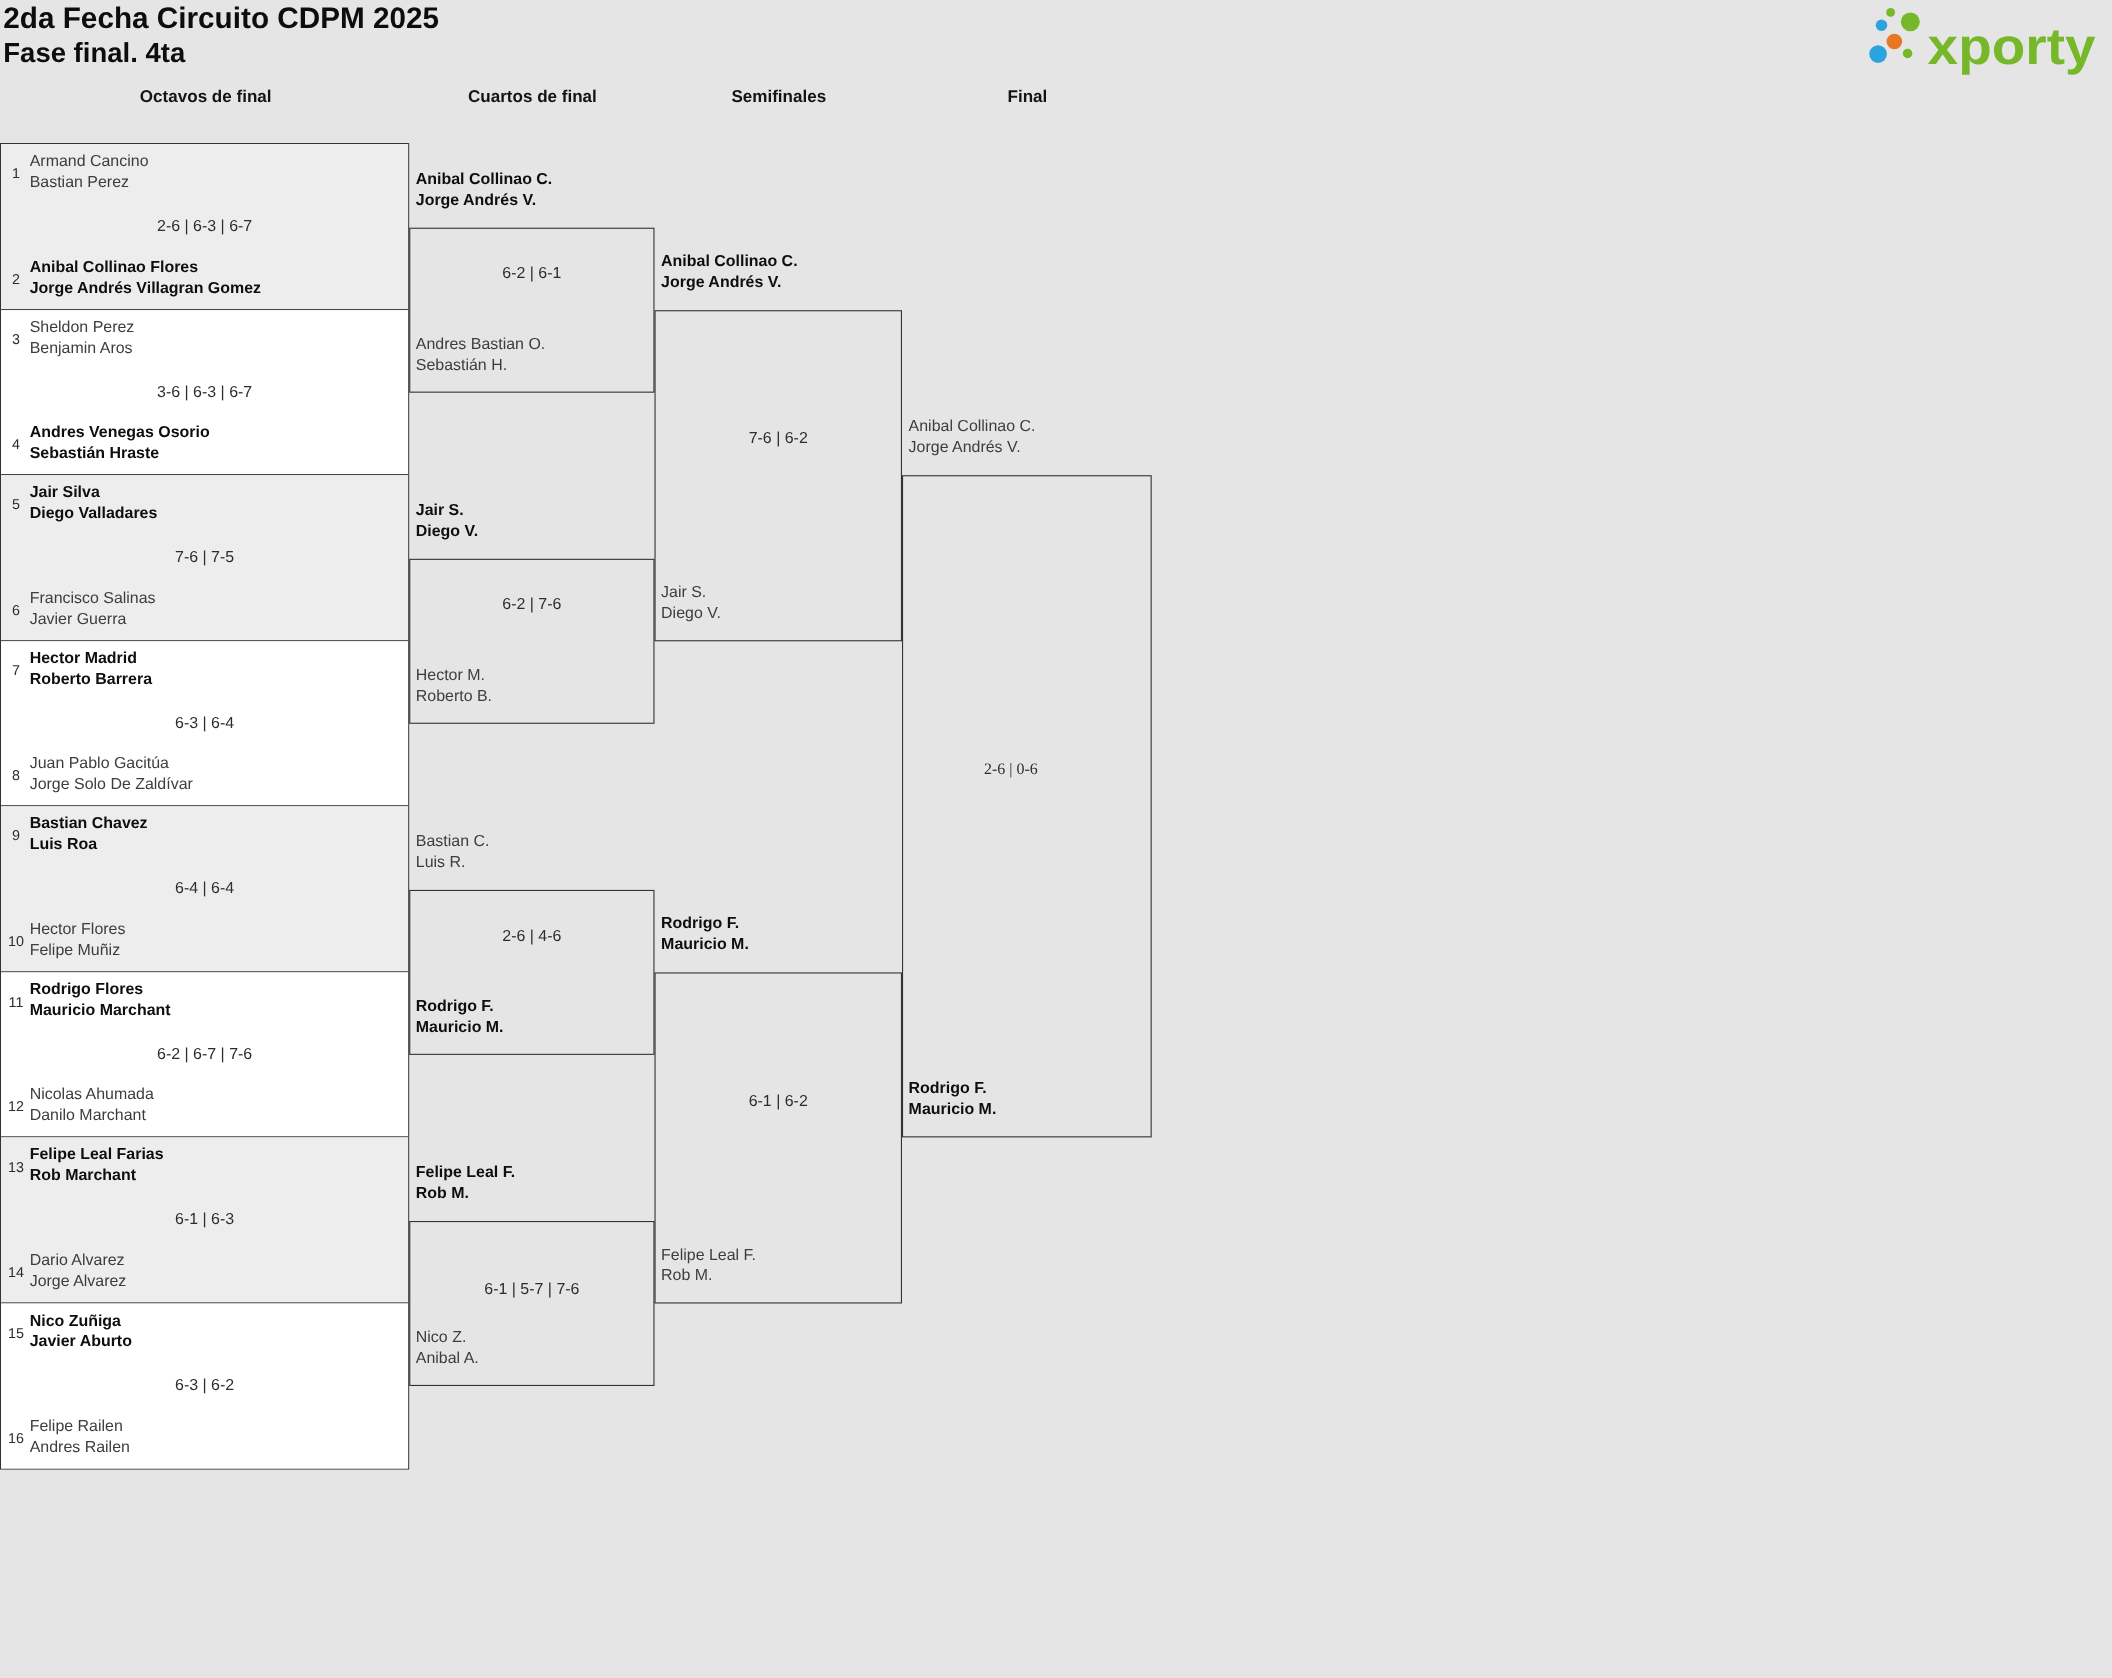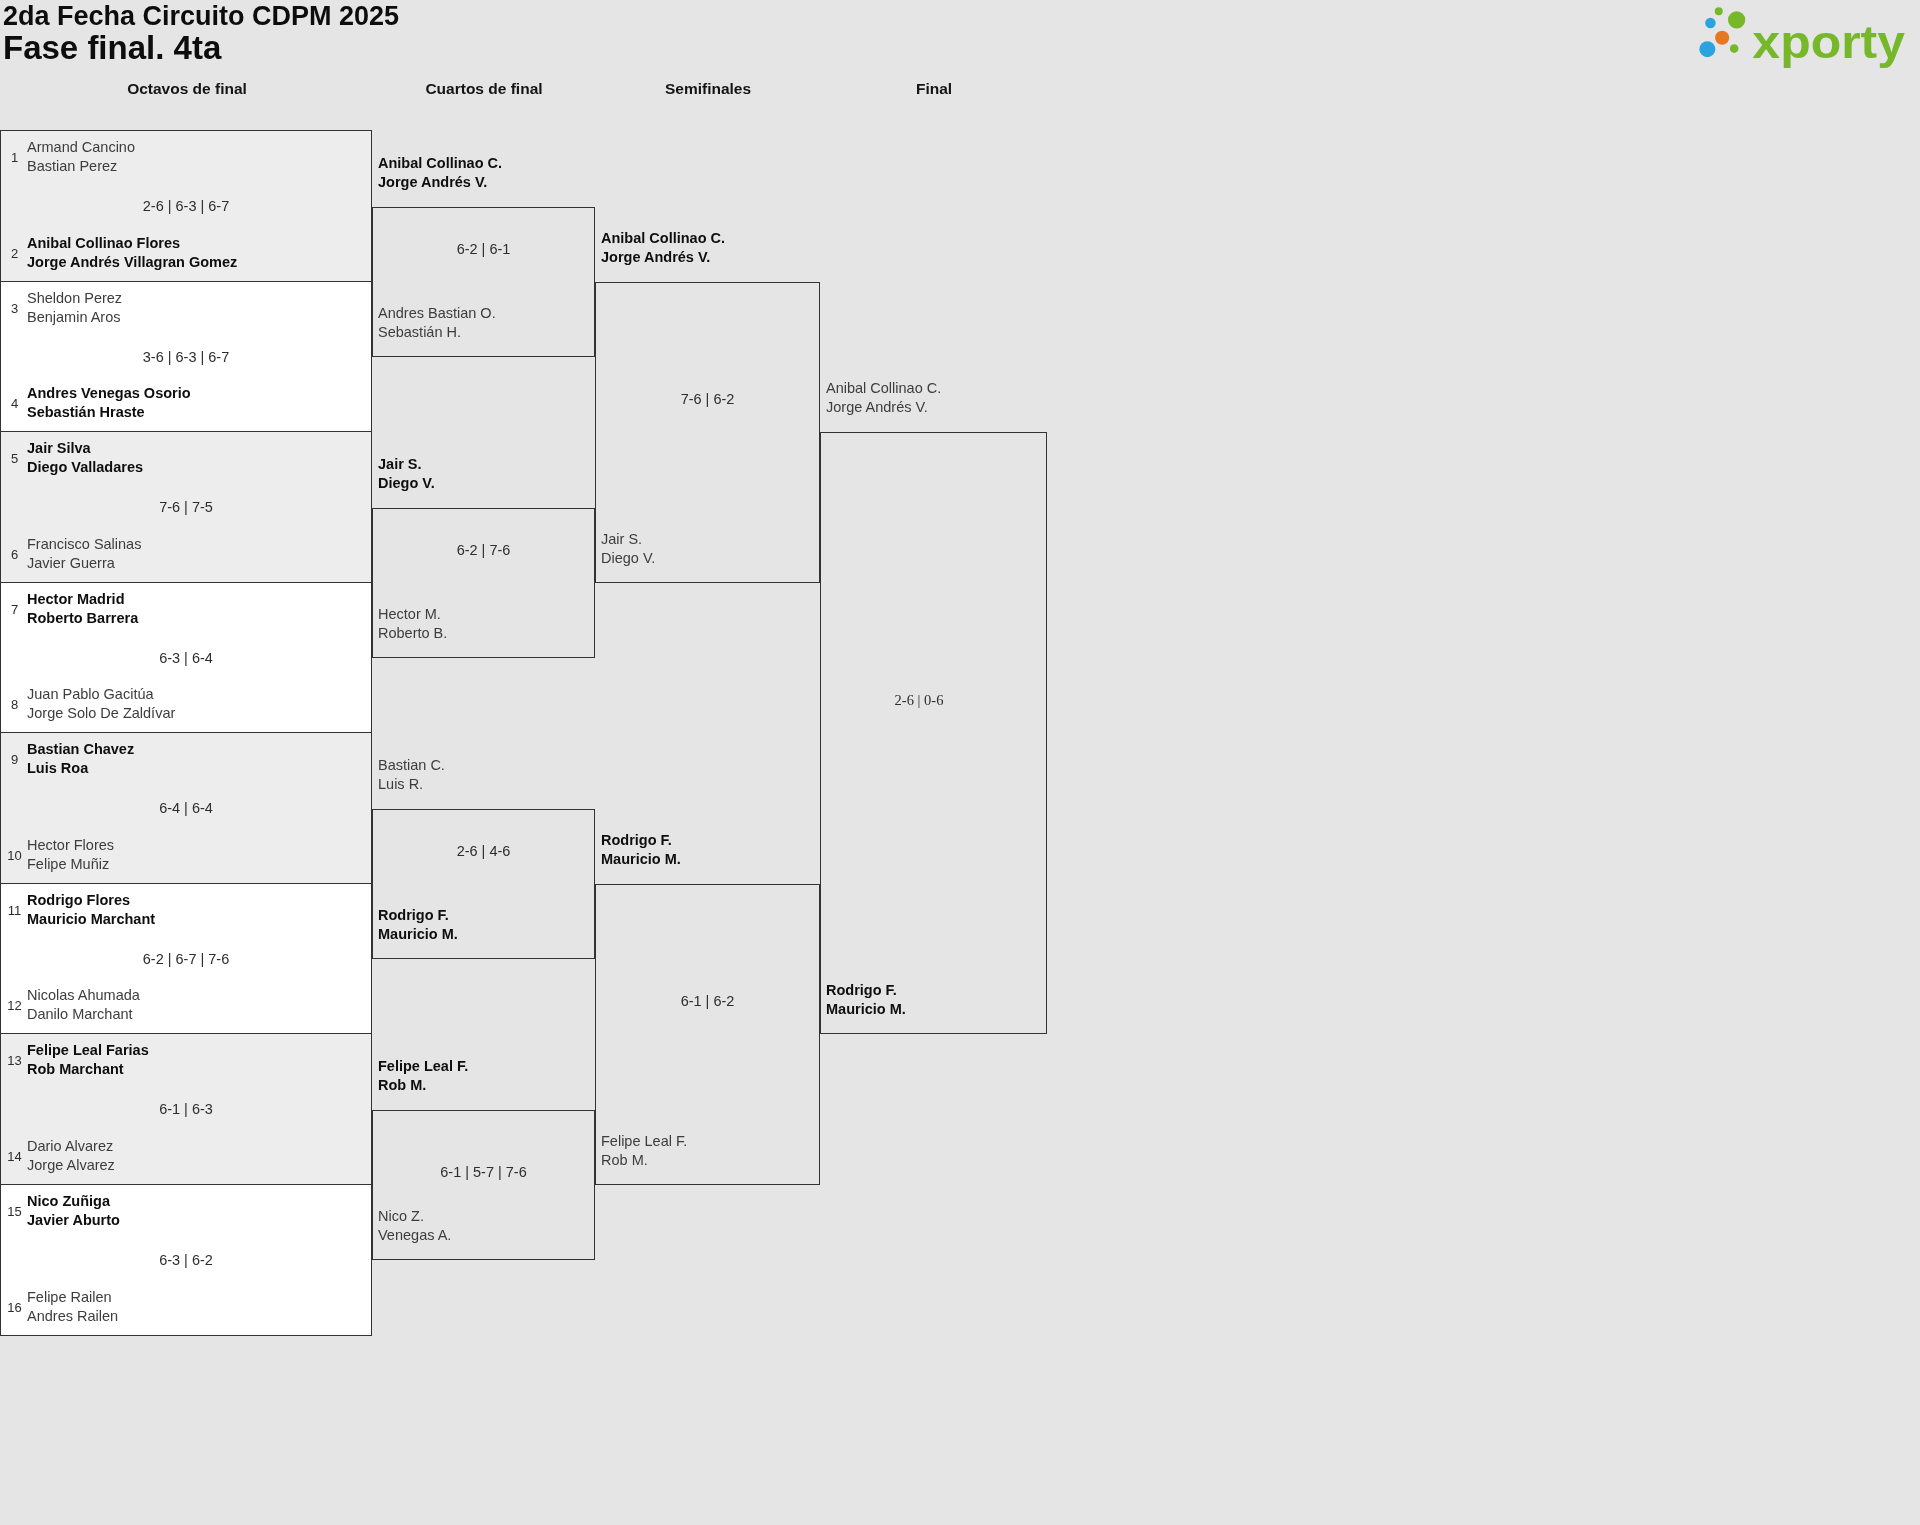--- a/index.html
+++ b/index.html
@@ -1,19 +1,19 @@
 <!DOCTYPE html>
 <html><head>
 <meta charset="utf-8">
 <style>
   html,body{margin:0;padding:0;background:#fff;}
   .page{position:relative;width:1920px;height:1525px;background:#e5e5e5;overflow:hidden;
         font-family:"Liberation Sans","DejaVu Sans",sans-serif;}
   .title-line1{position:absolute;left:3px;top:0;font-size:27px;line-height:32px;font-weight:700;color:#0d0d0d;}
-  .title-line2{position:absolute;left:3px;top:32px;font-size:33px;line-height:32px;font-weight:700;color:#0d0d0d;}
+  .title-line2{position:absolute;left:3px;top:32px;font-size:25px;line-height:32px;font-weight:700;color:#0d0d0d;}
   .logo{position:absolute;left:1680px;top:2px;width:236px;height:74px;}
   .colhead{position:absolute;top:80px;transform:translateX(-50%);font-size:15.5px;font-weight:600;color:#141414;white-space:nowrap;}
   #bracket{position:absolute;left:0;top:0;width:1920px;height:1525px;}
   .r1wrap{position:absolute;left:0;top:130px;width:372px;height:1206px;border:1px solid #333;box-sizing:border-box;background:#fff;}
   .r1row{position:absolute;left:0;width:100%;box-sizing:border-box;border-bottom:1px solid #333;background:#fff;}
   .r1row.last{border-bottom:none;}
   .r1row.shaded{background:#ededed;}
   .teamrow{position:absolute;left:5px;display:flex;align-items:center;gap:4px;}
   .teamrow.top{top:7px;}
   .teamrow.bottom{bottom:9px;}
@@ -219,21 +219,21 @@
         <div class="pline">Mauricio M.</div>
       </div>
       <div class="fscore" style="left: 483.5px; top: 850.75px;">2-6 | 4-6</div>
       <div class="mbox" style="left: 372px; top: 1109.5px; width: 223px; height: 150.5px;"></div>
       <div class="names bold flabel" style="left: 378px; top: 1056.5px;">
         <div class="pline">Felipe Leal F.</div>
         <div class="pline">Rob M.</div>
       </div>
       <div class="names flabel" style="left: 378px; top: 1207px;">
         <div class="pline">Nico Z.</div>
-        <div class="pline">Venegas A.</div>
+        <div class="pline">Anibal A.</div>
       </div>
       <div class="fscore" style="left: 483.5px; top: 1151.75px; margin-top: 20px;">6-1 | 5-7 | 7-6</div>
       <div class="mbox" style="left: 595px; top: 281.75px; width: 225px; height: 301px;"></div>
       <div class="names bold flabel" style="left: 601px; top: 228.75px;">
         <div class="pline">Anibal Collinao C.</div>
         <div class="pline">Jorge Andrés V.</div>
       </div>
       <div class="names flabel" style="left: 601px; top: 529.75px;">
         <div class="pline">Jair S.</div>
         <div class="pline">Diego V.</div>

